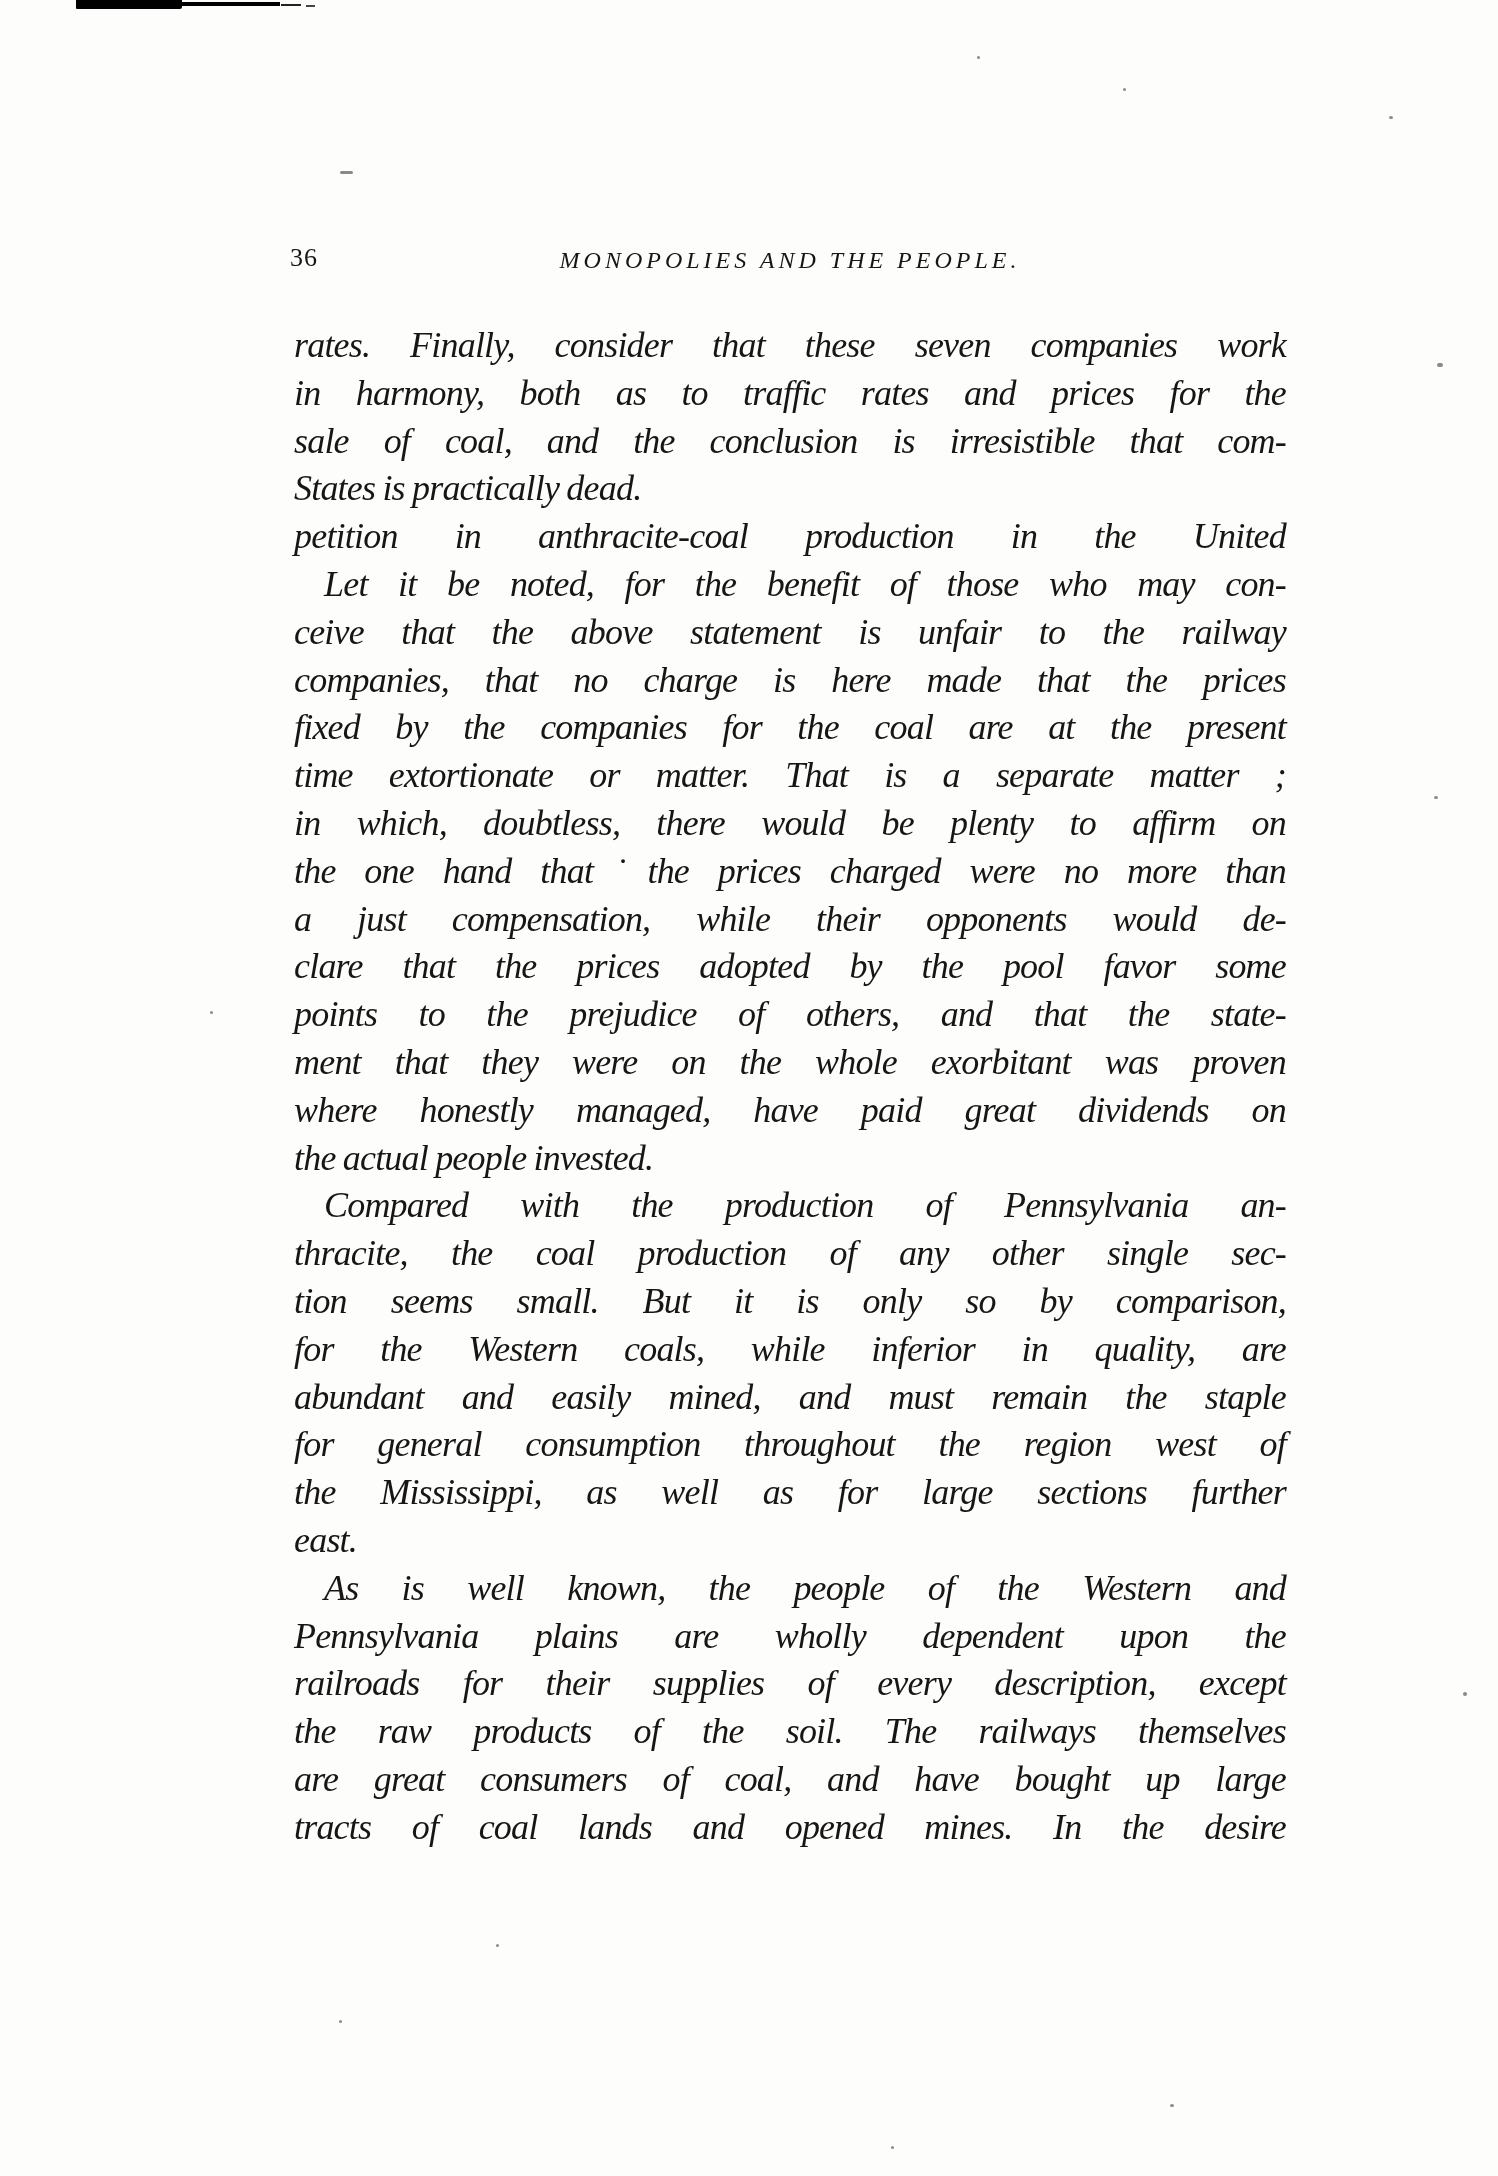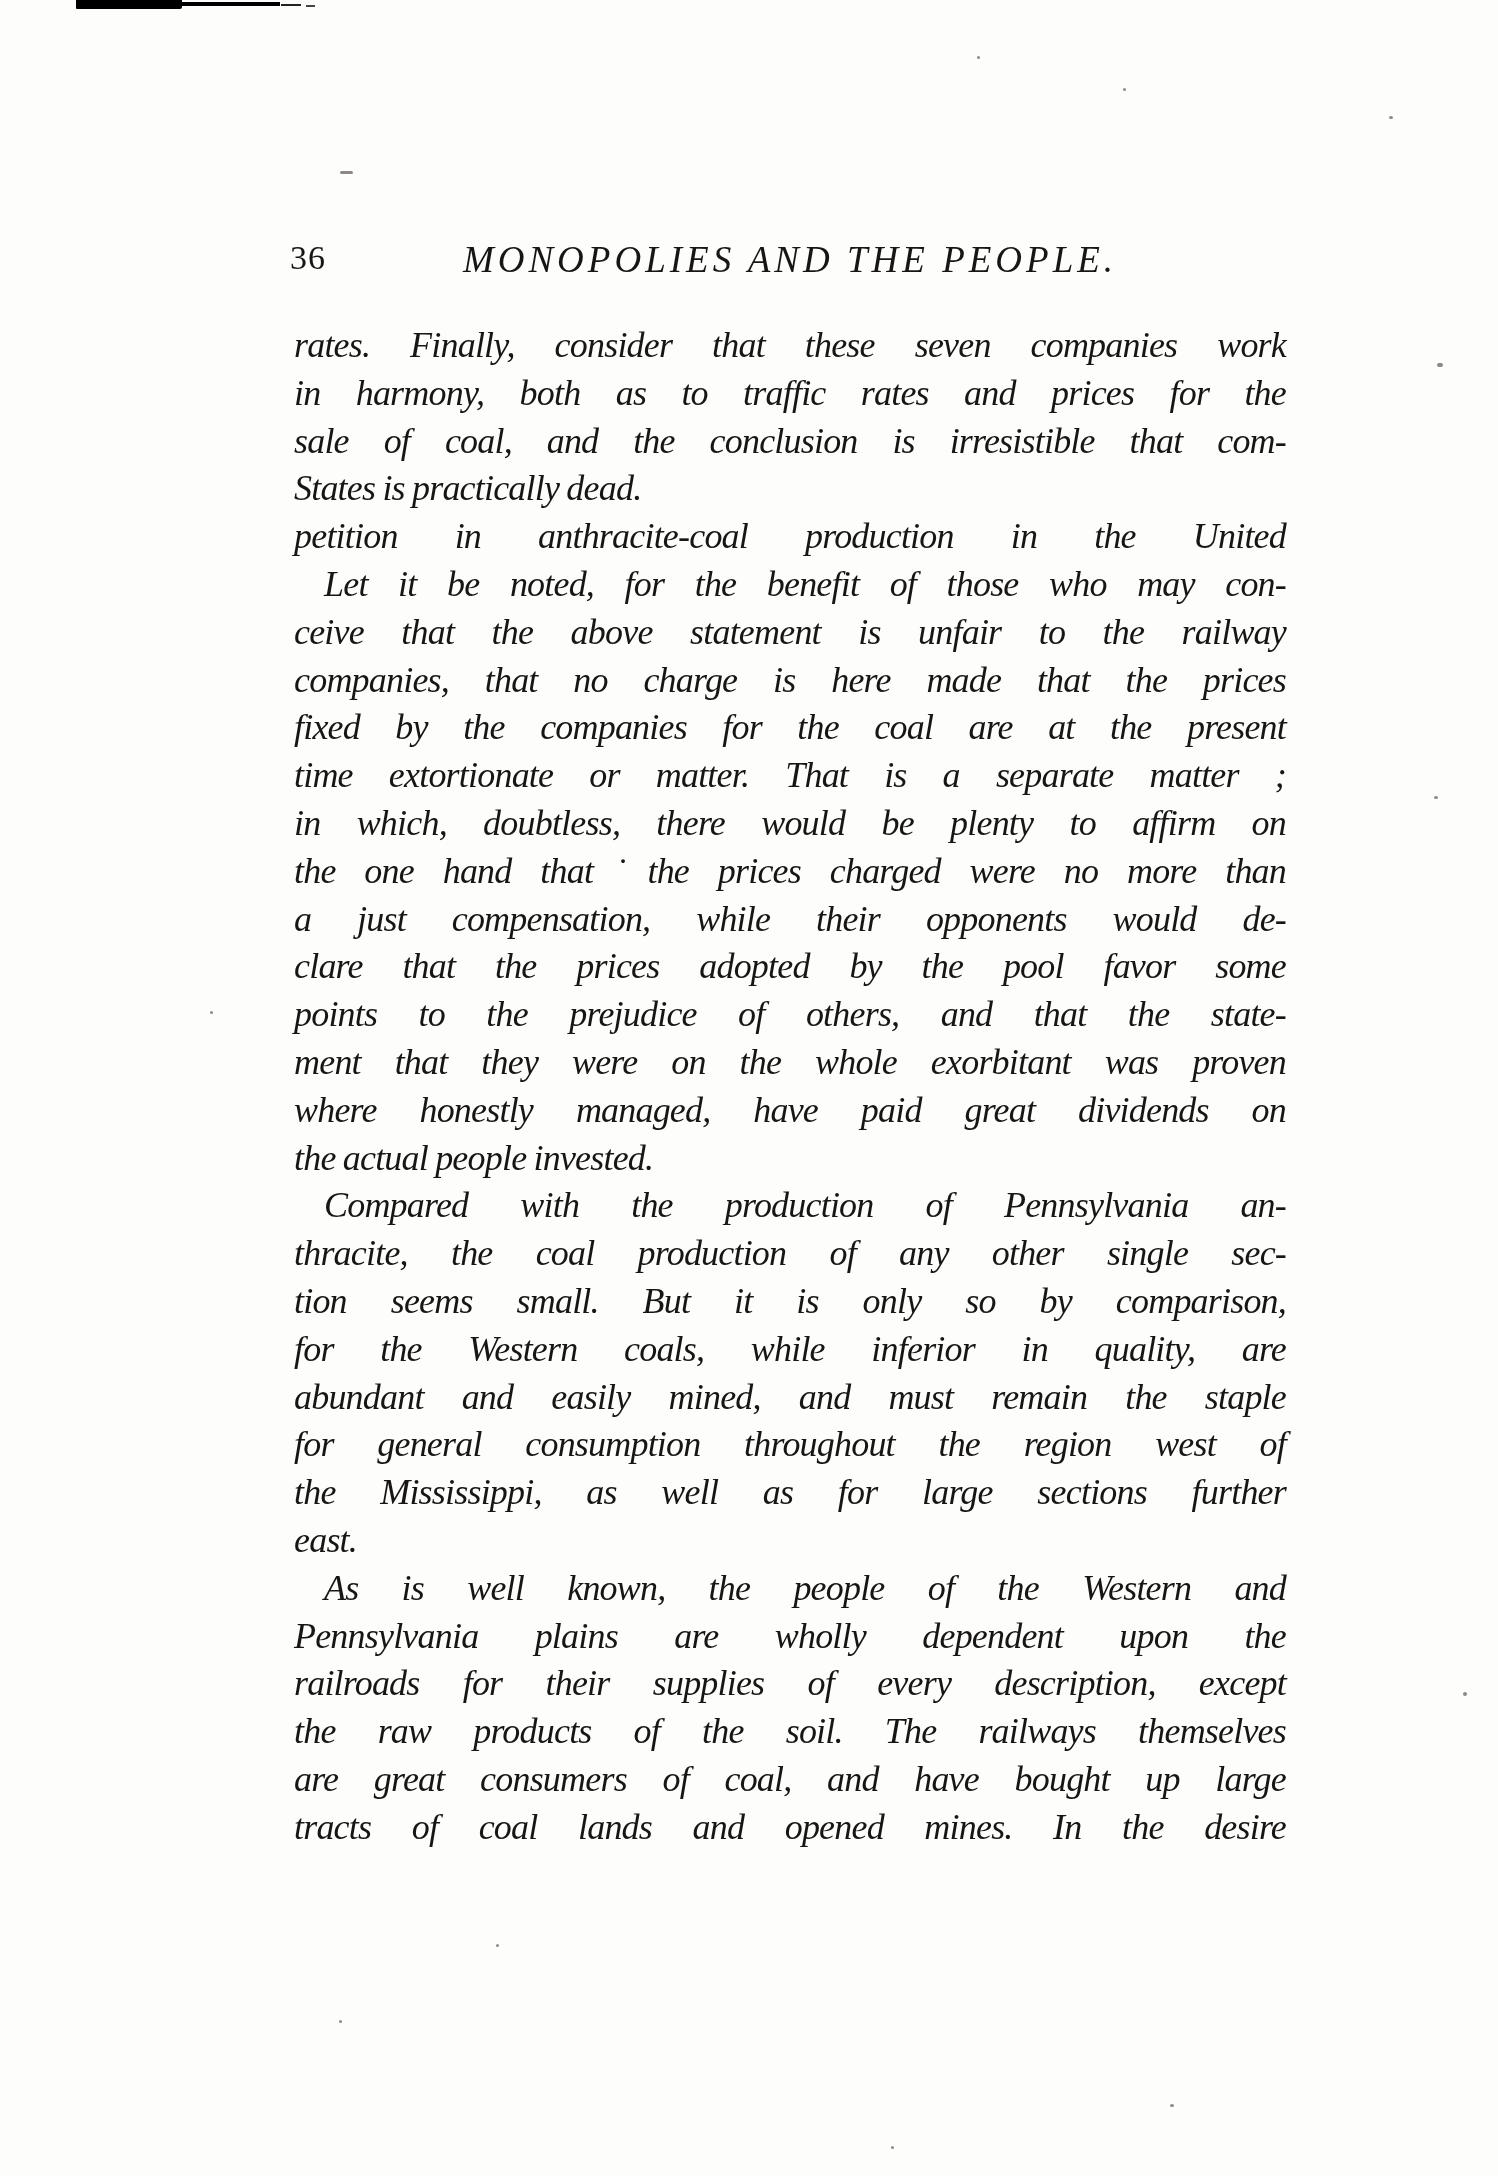--- a/index.html
+++ b/index.html
@@ -16,28 +16,28 @@
     color: #181614;
   }
   
   .running-head {
     position: absolute;
     left: 294px; top: 234px;
     width: 992px; height: 48px;
   }
   .folio {
     position: absolute; left: -4px; top: 4px;
-    font-size: 34px; line-height: 40px;
+    font-size: 26px; line-height: 40px;
     letter-spacing: 1px;
   }
   .running-title {
     position: absolute; left: 50%; top: 8px;
     transform: translateX(-50%);
     font-style: italic;
-    font-size: 37px; line-height: 36px;
+    font-size: 24px; line-height: 36px;
     letter-spacing: 4px;
     white-space: nowrap;
   }
   
   .text-block {
     position: absolute;
     left: 294px; top: 322px;
     width: 992px;
     font-size: 36px;
     line-height: 47.8px;

